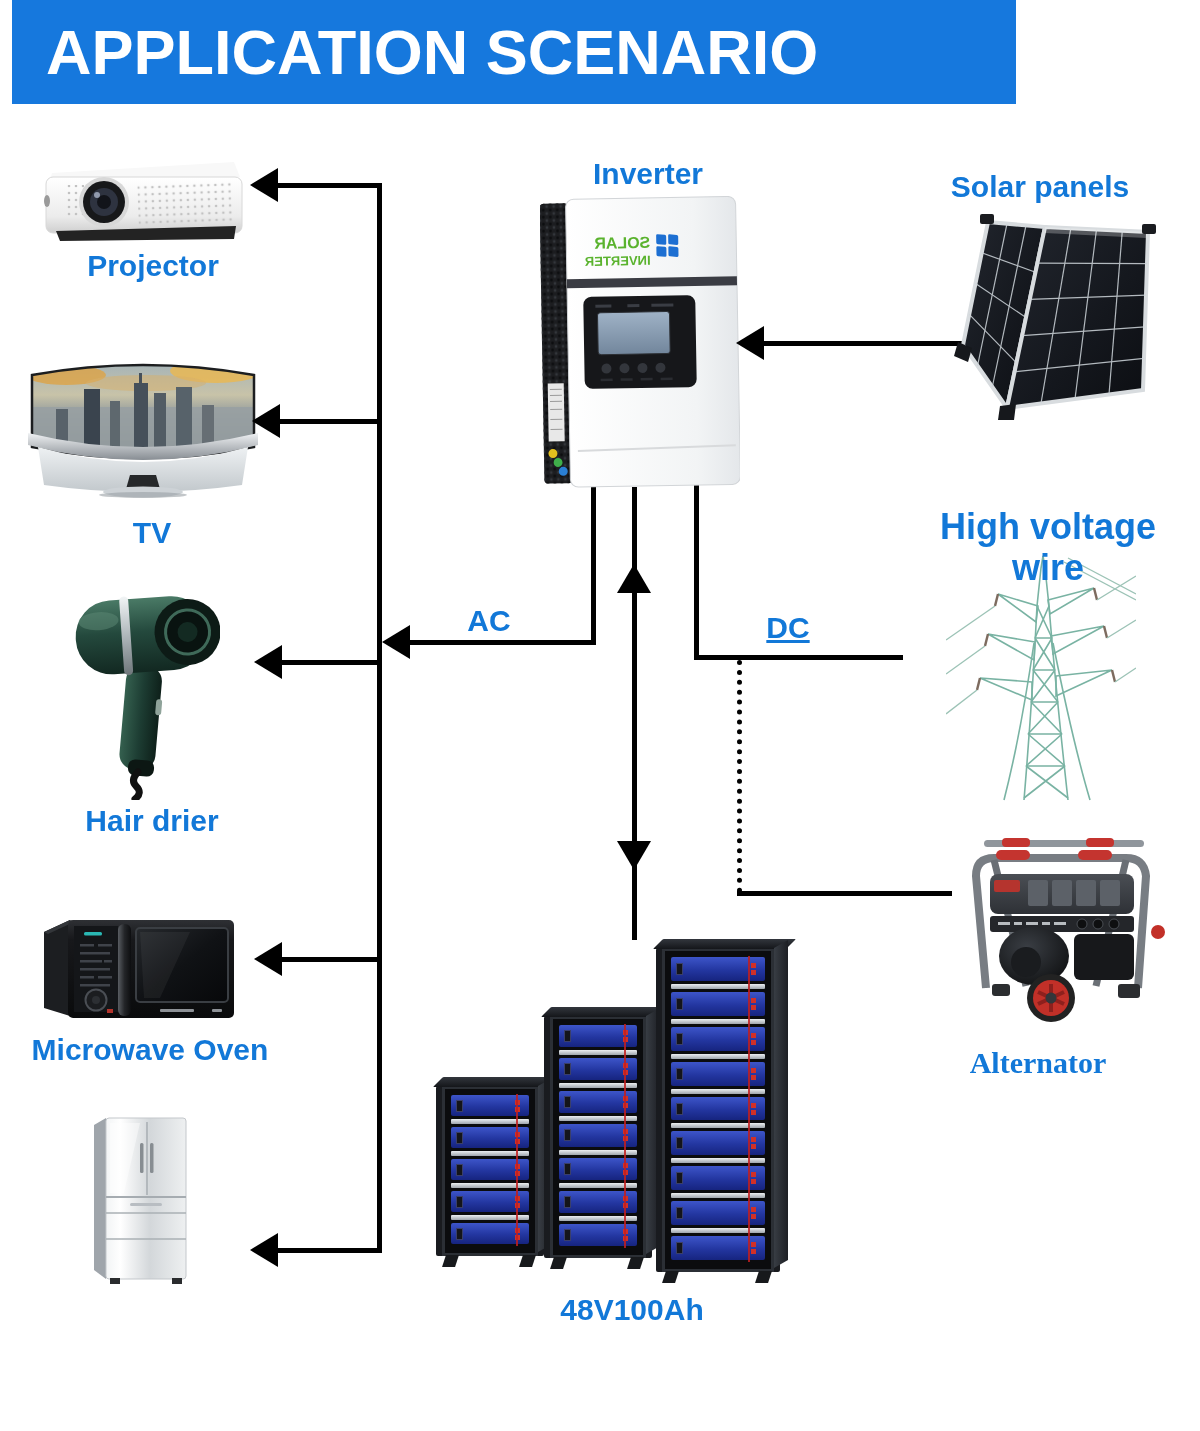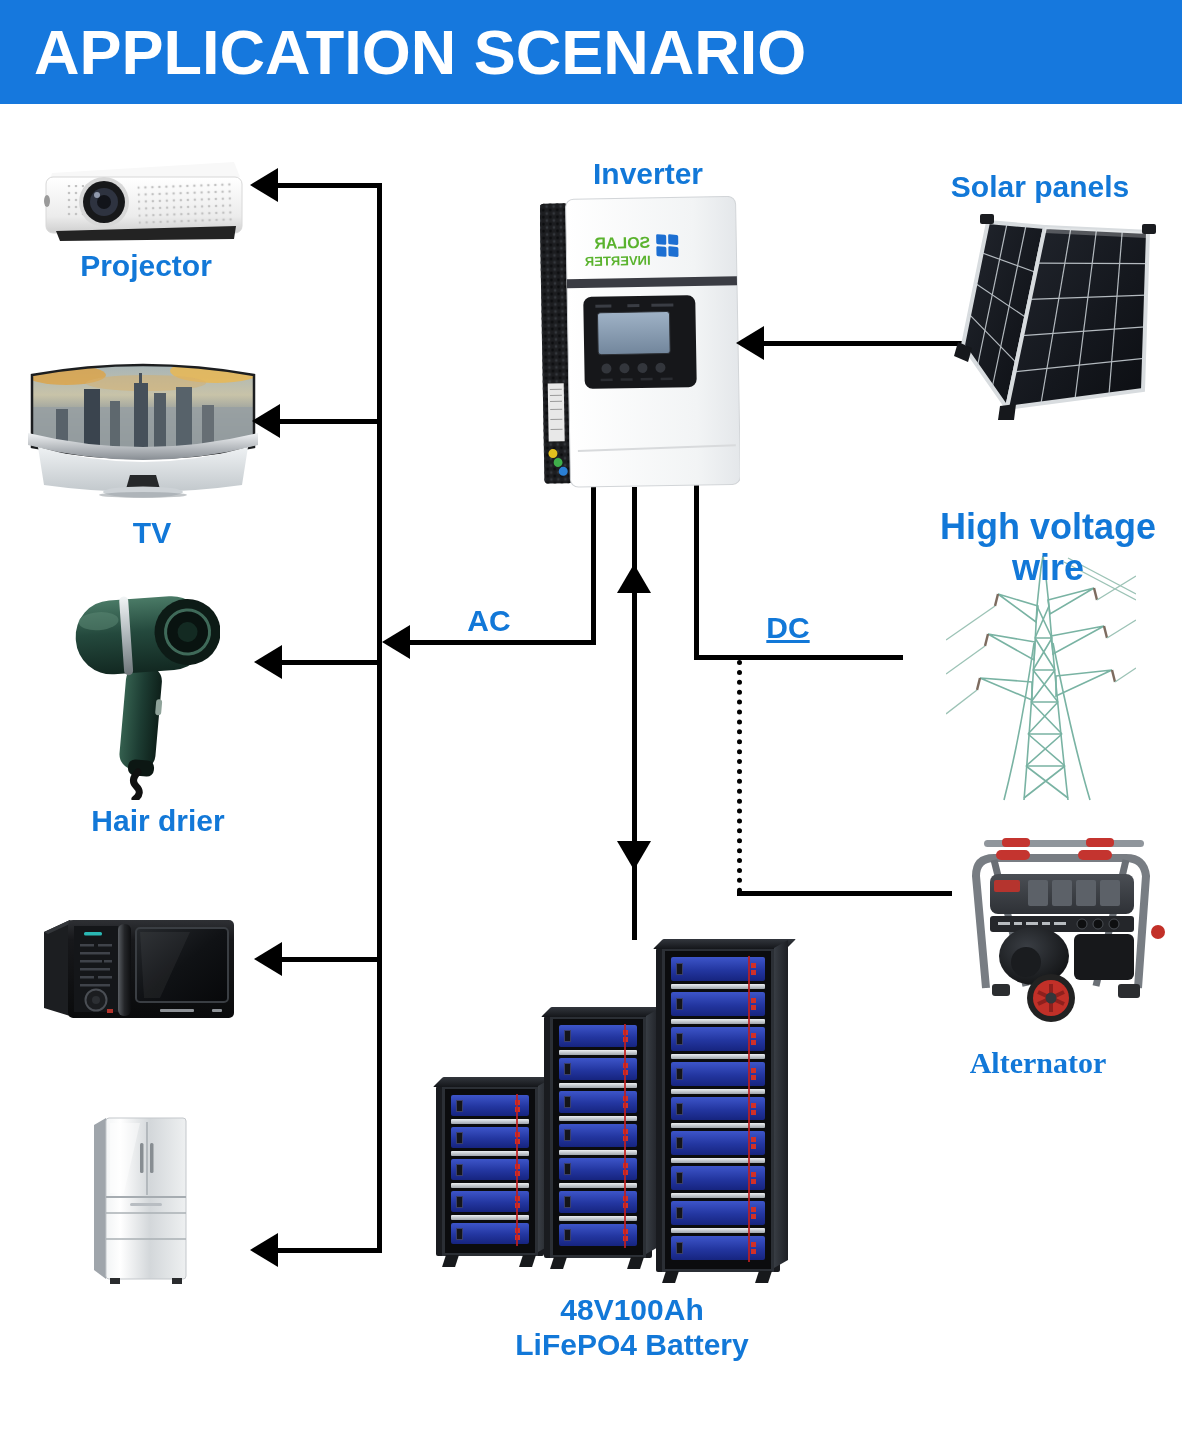--- a/index.html
+++ b/index.html
@@ -1,19 +1,19 @@
 <!DOCTYPE html>
 <html><head>
 <meta charset="utf-8">
 <style>
   html,body{margin:0;padding:0;background:#ffffff;}
   .canvas{position:relative;width:1200px;height:1431px;background:#ffffff;overflow:hidden;
           font-family:"Liberation Sans",sans-serif;}
   
-  .header{position:absolute;left:0;top:0;width:1182px;height:104px;background:#1678dd;
+  .header{position:absolute;left:12px;top:0;width:1004px;height:104px;background:#1678dd;
           display:flex;align-items:center;}
   .header h1{margin:0;padding-left:34px;color:#ffffff;font-size:63px;font-weight:700;
              letter-spacing:0px;line-height:1;}
   
   .hline,.vline{position:absolute;background:#000;z-index:1;}
   .hline{height:5px;}
   .vline{width:5px;}
   .dotline{position:absolute;width:0;border-left:5px dotted #000;z-index:1;}
   .ah{position:absolute;width:0;height:0;z-index:3;}
   .ah-left{border-top:17px solid transparent;border-bottom:17px solid transparent;border-right:28px solid #000;}
@@ -82,30 +82,30 @@
   <div class="hline" style="left:737px;top:891px;width:215px;"></div>
 
   <div class="hline" style="left:764px;top:341px;width:203px;"></div>
   <div class="ah ah-left" style="left:736px;top:326px;"></div>
 
   <div class="lbl" style="left:518px;top:157px;">Inverter</div>
   <div class="lbl" style="left:910px;top:170px;">Solar panels</div>
   <div class="lbl small" style="left:918px;top:506px;">High voltage wire</div>
   <div class="lbl" style="left:908px;top:1046px;font-family:Liberation Serif, serif;">Alternator</div>
 
-  <div class="lbl" style="left:16px;top:249px;">Projector</div>
+  <div class="lbl" style="left:23px;top:249px;">Projector</div>
   <div class="lbl" style="left:22px;top:516px;">TV</div>
-  <div class="lbl" style="left:28px;top:804px;">Hair drier</div>
+  <div class="lbl" style="left:22px;top:804px;">Hair drier</div>
+  <div class="lbl" style="left:20px;top:1033px;">Microwave Oven</div>
 
   <div class="lbl" style="left:439px;top:604px;width:100px;">AC</div>
   <div class="lbl" style="left:738px;top:611px;width:100px;text-decoration:underline;">DC</div>
 
   <div class="lbl" style="left:482px;top:1293px;width:300px;">
     <span>48V100Ah</span><br>
-    <span>LiFePO4 Battery</span>
   </div>
 
   <svg class="dev" style="left:38px;top:155px;" width="210" height="94" viewBox="0 0 210 94">
     <defs>
       <linearGradient id="pjg" x1="0" y1="0" x2="0" y2="1">
           <stop offset="0" stop-color="#ffffff"></stop>
           <stop offset=".7" stop-color="#ececec"></stop>
           <stop offset="1" stop-color="#cfcfcf"></stop>
         </linearGradient>
       <pattern id="pjd" width="7" height="7" patternUnits="userSpaceOnUse">

